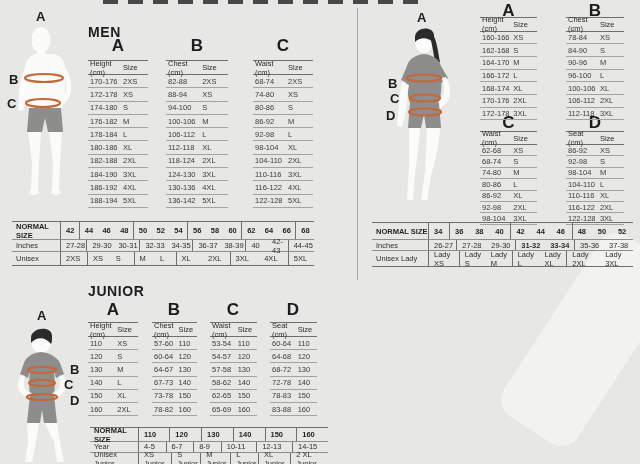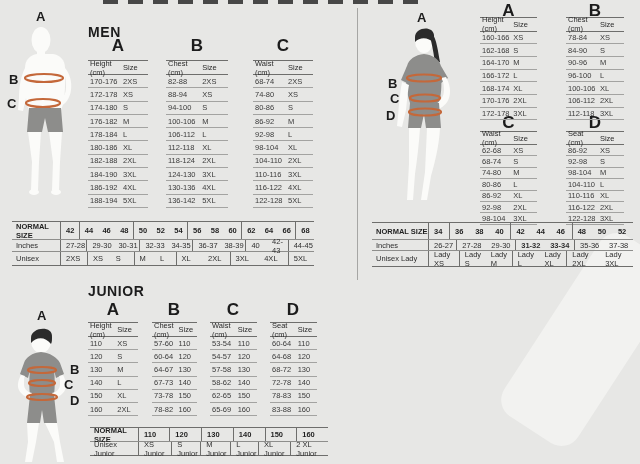--- a/index.html
+++ b/index.html
@@ -680,20 +680,41 @@
         <div class="st-group" style="flex-grow: 1;">
           <span>140</span>
         </div>
         <div class="st-group" style="flex-grow: 1;">
           <span>150</span>
         </div>
         <div class="st-group" style="flex-grow: 1;">
           <span>160</span>
         </div>
       </div>
+      <div class="st-row st-r1">
+        <div class="st-label">Year</div>
+        <div class="st-group" style="flex-grow: 1;">
+          <span>4-5</span>
+        </div>
+        <div class="st-group" style="flex-grow: 1;">
+          <span>6-7</span>
+        </div>
+        <div class="st-group" style="flex-grow: 1;">
+          <span>8-9</span>
+        </div>
+        <div class="st-group" style="flex-grow: 1;">
+          <span>10-11</span>
+        </div>
+        <div class="st-group" style="flex-grow: 1;">
+          <span>12-13</span>
+        </div>
+        <div class="st-group" style="flex-grow: 1;">
+          <span>14-15</span>
+        </div>
+      </div>
       <div class="st-row st-r2">
         <div class="st-label">Unisex Junior</div>
         <div class="st-group" style="flex-grow: 1;">
           <span>XS Junior</span>
         </div>
         <div class="st-group" style="flex-grow: 1;">
           <span>S Junior</span>
         </div>
         <div class="st-group" style="flex-grow: 1;">
           <span>M Junior</span>

